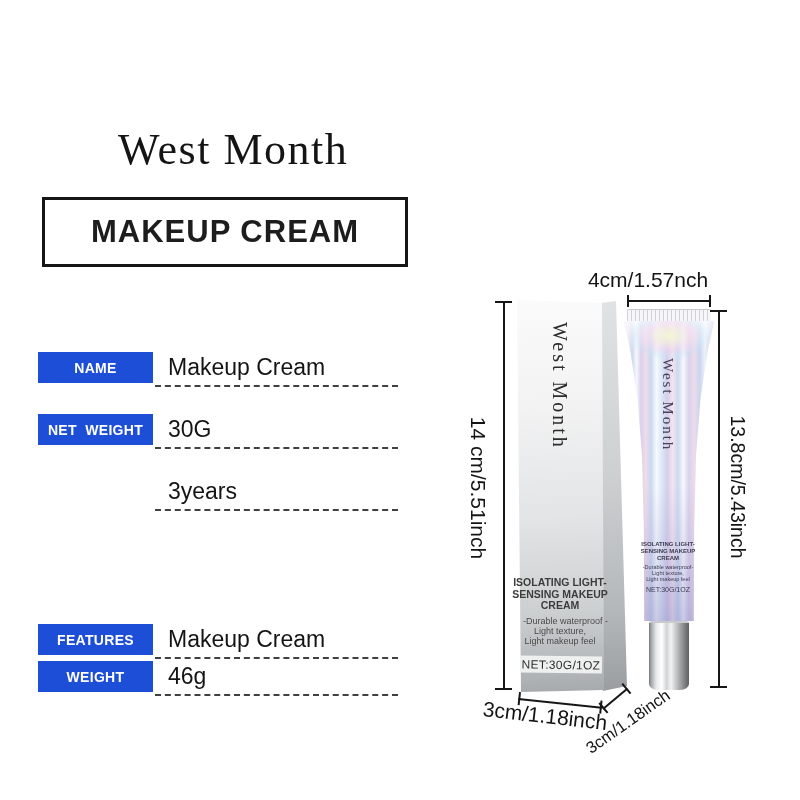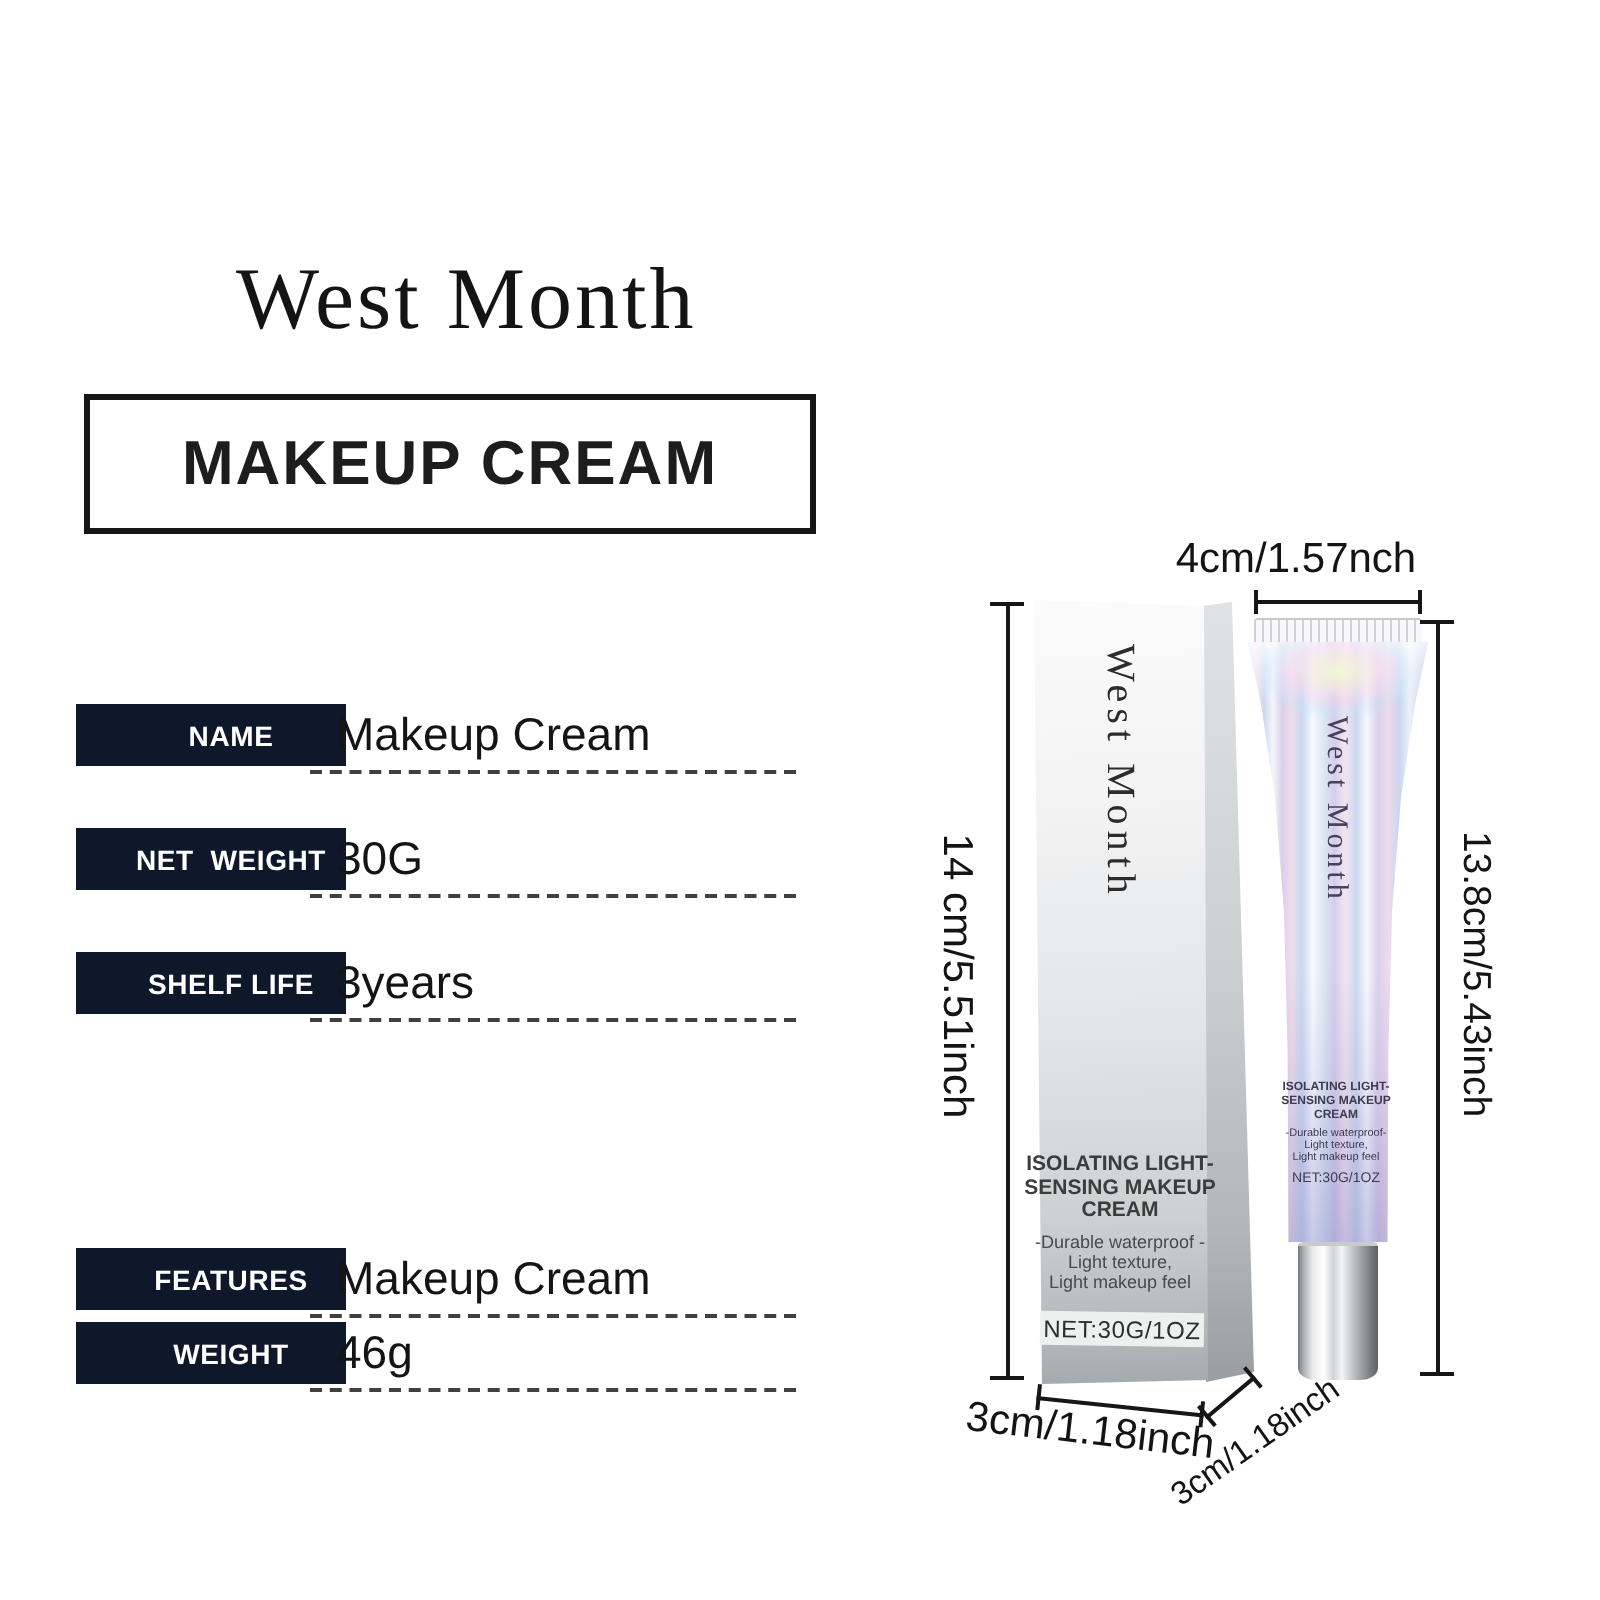--- a/index.html
+++ b/index.html
@@ -16,23 +16,23 @@
   .banner-box{
     position:absolute;left:42px;top:197px;width:366px;height:70px;box-sizing:border-box;
     border:3px solid #161616;display:flex;align-items:center;justify-content:center;
   }
   .banner-box .banner-text{
     font-size:31px;font-weight:bold;letter-spacing:1px;color:#1d1d1d;
   }
   
   .spec-row{position:absolute;left:38px;width:362px;height:34px;}
   .spec-label{
-    position:absolute;left:0;top:0;width:115px;height:31px;background:#0f172a;
+    position:absolute;left:0;top:0;width:115px;height:31px;background:#1d4ed8;
     color:#fff;font-size:14px;font-weight:bold;letter-spacing:.3px;
-    display:flex;align-items:center;justify-content:center;white-space:pre;padding-left:20px;
+    display:flex;align-items:center;justify-content:center;white-space:pre;
   }
   .spec-value{
     position:absolute;left:130px;top:0;height:31px;display:flex;align-items:center;
     font-size:23px;color:#141414;white-space:nowrap;
   }
   .spec-dash{
     position:absolute;left:117px;top:33px;width:243px;height:0;
     border-top:2px dashed #404040;
   }
   
@@ -47,21 +47,21 @@
     background:linear-gradient(178deg,#fbfbfb 0%,#f2f2f3 28%,#e2e4e5 55%,#cdd0d1 78%,#b0b4b6 94%,#a2a6a8 100%);
     clip-path:polygon(12px 2px,97px 5px,99px 392px,16px 394px);
   }
   .carton-brand{
     position:absolute;left:548px;top:322px;height:130px;
     writing-mode:vertical-rl;font-family:"Liberation Serif",serif;
     font-size:20px;letter-spacing:3px;color:#2c2c2c;white-space:nowrap;
   }
   .carton-copy{position:absolute;left:512px;top:577px;width:96px;text-align:center;color:#3a3a3a;}
   .carton-copy .t{font-size:10.5px;font-weight:bold;line-height:1.1;color:#3c3c3c;}
-  .carton-copy .s{font-size:9px;margin-top:4px;color:#4a4a4a;}
+  .carton-copy .s{font-size:9px;margin-top:4px;color:#4a4a4a;text-align:right;}
   .carton-copy .f{font-size:9px;line-height:1.2;color:#4a4a4a;}
   .carton-copy .f:first-of-type{margin-top:5px;}
   .carton-net{
     position:absolute;left:520px;top:656px;width:82px;height:17px;background:#eef0f0;
     display:flex;align-items:center;justify-content:center;
     font-size:12px;color:#2e2e2e;letter-spacing:.3px;transform:rotate(.8deg);
   }
   
   .tube-crimp{
     position:absolute;left:627px;top:309px;width:84px;height:13px;
@@ -131,21 +131,20 @@
     <div class="spec-label">NAME</div>
     <div class="spec-value">Makeup Cream</div>
     <div class="spec-dash"></div>
   </div>
   <div class="spec-row" style="top:414px">
     <div class="spec-label">NET  WEIGHT</div>
     <div class="spec-value">30G</div>
     <div class="spec-dash"></div>
   </div>
   <div class="spec-row" style="top:476px">
-    <div class="spec-label">SHELF LIFE</div>
     <div class="spec-value">3years</div>
     <div class="spec-dash"></div>
   </div>
   <div class="spec-row" style="top:624px">
     <div class="spec-label">FEATURES</div>
     <div class="spec-value">Makeup Cream</div>
     <div class="spec-dash"></div>
   </div>
   <div class="spec-row" style="top:661px">
     <div class="spec-label">WEIGHT</div>

